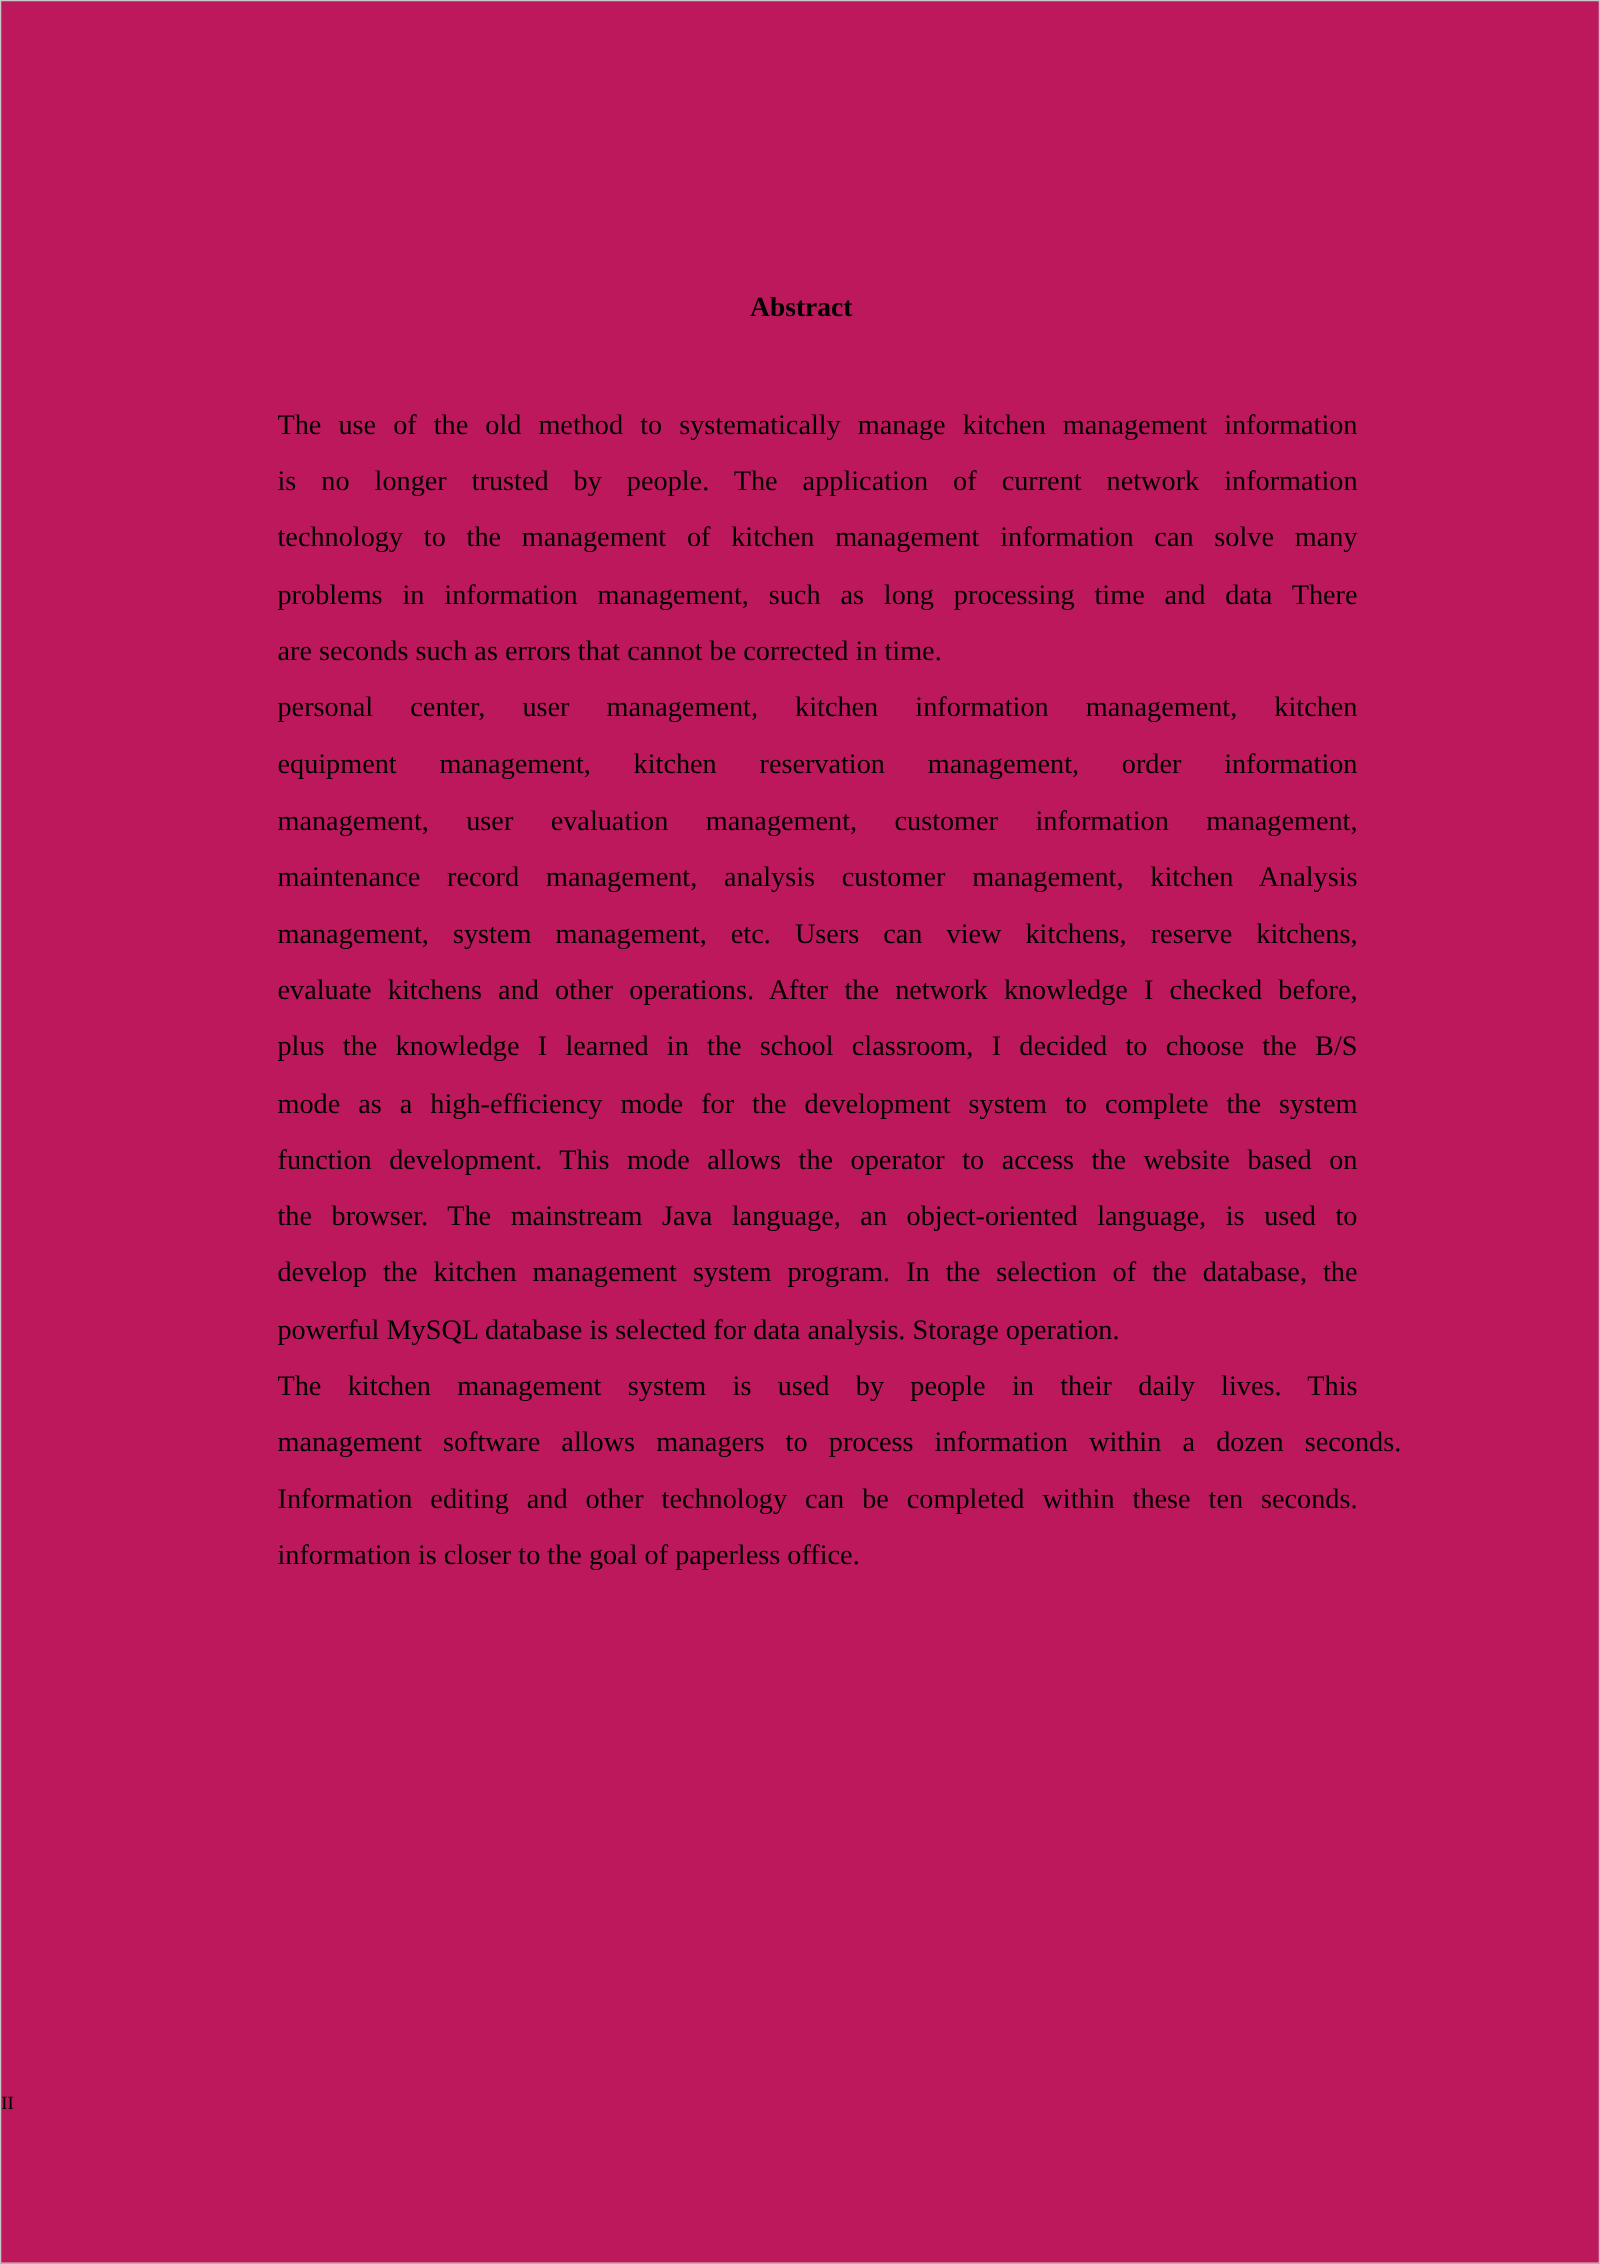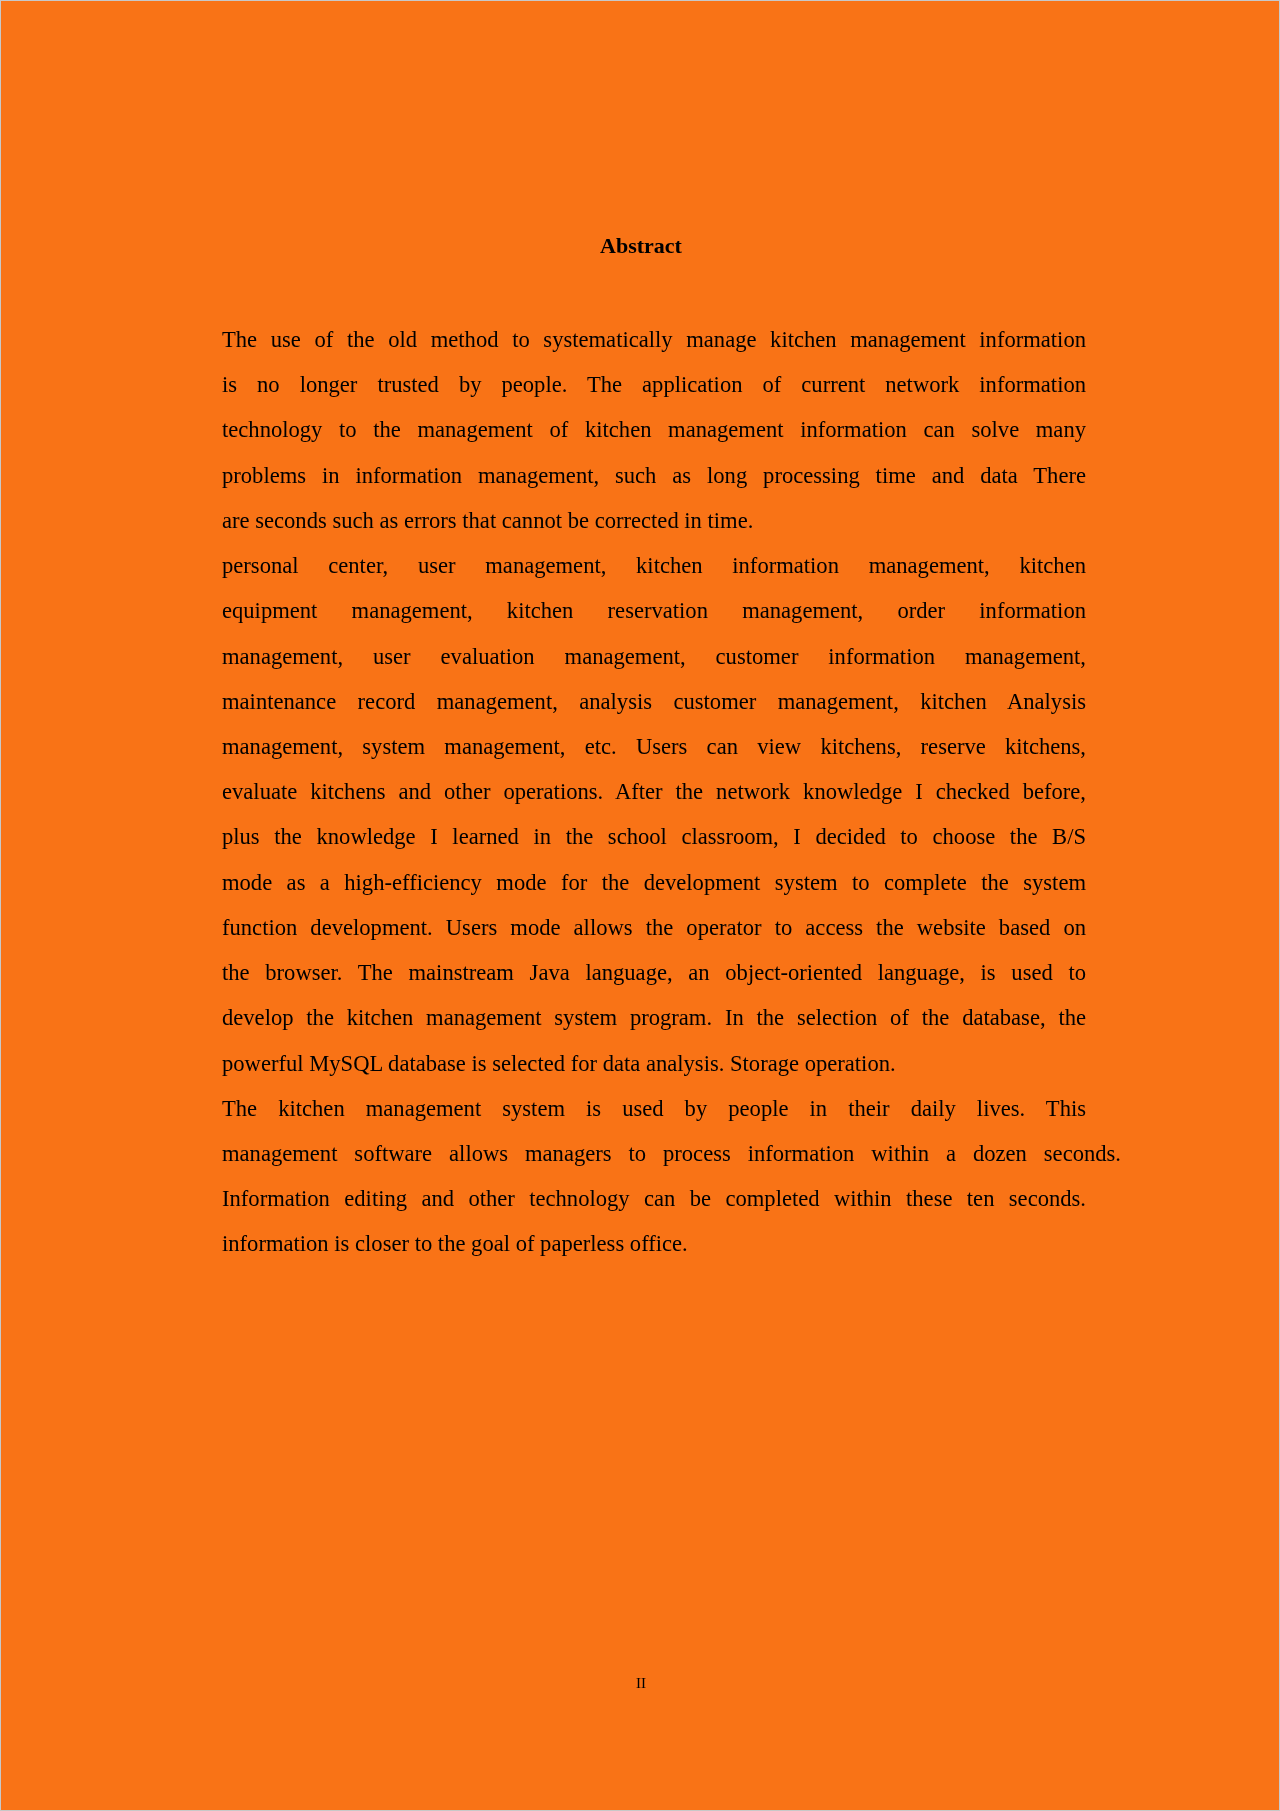--- a/index.html
+++ b/index.html
@@ -15,21 +15,21 @@
       font-family: "Liberation Serif", "DejaVu Serif", serif;
       color: #000000;
     }
     .page {
       position: absolute;
       left: 0;
       top: 0;
       width: 1278px;
       height: 1809px;
       border: 1px solid #c8c8c8;
-      background: #f97316;
+      background: #be185d;
     }
     .title {
       position: absolute;
       left: 0;
       width: 1280px;
       top: 230px;
       text-align: center;
       font-weight: bold;
       font-size: 22px;
       line-height: 30px;
@@ -61,21 +61,20 @@
       width: 899px;
     }
     .kw-label {
       font-weight: bold;
     }
     .page-number {
       position: absolute;
       left: 0;
       width: 1280px;
       top: 1672px;
-      text-align: center;
       font-size: 15px;
       line-height: 20px;
     }
   </style>
 </head>
 <body>
 
 <div class="page">
   <h1 class="title">Abstract</h1>
 
@@ -91,21 +90,21 @@
 
     <div>
       <span class="line just">personal center, user management, kitchen information management, kitchen</span>
       <span class="line just">equipment management, kitchen reservation management, order information</span>
       <span class="line just">management, user evaluation management, customer information management,</span>
       <span class="line just">maintenance record management, analysis customer management, kitchen Analysis</span>
       <span class="line just">management, system management, etc. Users can view kitchens, reserve kitchens,</span>
       <span class="line just">evaluate kitchens and other operations. After the network knowledge I checked before,</span>
       <span class="line just">plus the knowledge I learned in the school classroom, I decided to choose the B/S</span>
       <span class="line just">mode as a high-efficiency mode for the development system to complete the system</span>
-      <span class="line just">function development. Users mode allows the operator to access the website based on</span>
+      <span class="line just">function development. This mode allows the operator to access the website based on</span>
       <span class="line just">the browser. The mainstream Java language, an object-oriented language, is used to</span>
       <span class="line just">develop the kitchen management system program. In the selection of the database, the</span>
       <span class="line left">powerful MySQL database is selected for data analysis. Storage operation.</span>
     </div>
 
     <div>
       <span class="line just">The kitchen management system is used by people in their daily lives. This</span>
       <span class="line just wide">management software allows managers to process information within a dozen seconds.</span>
       <span class="line just">Information editing and other technology can be completed within these ten seconds.</span>
       <span class="line left">information is closer to the goal of paperless office.</span>

